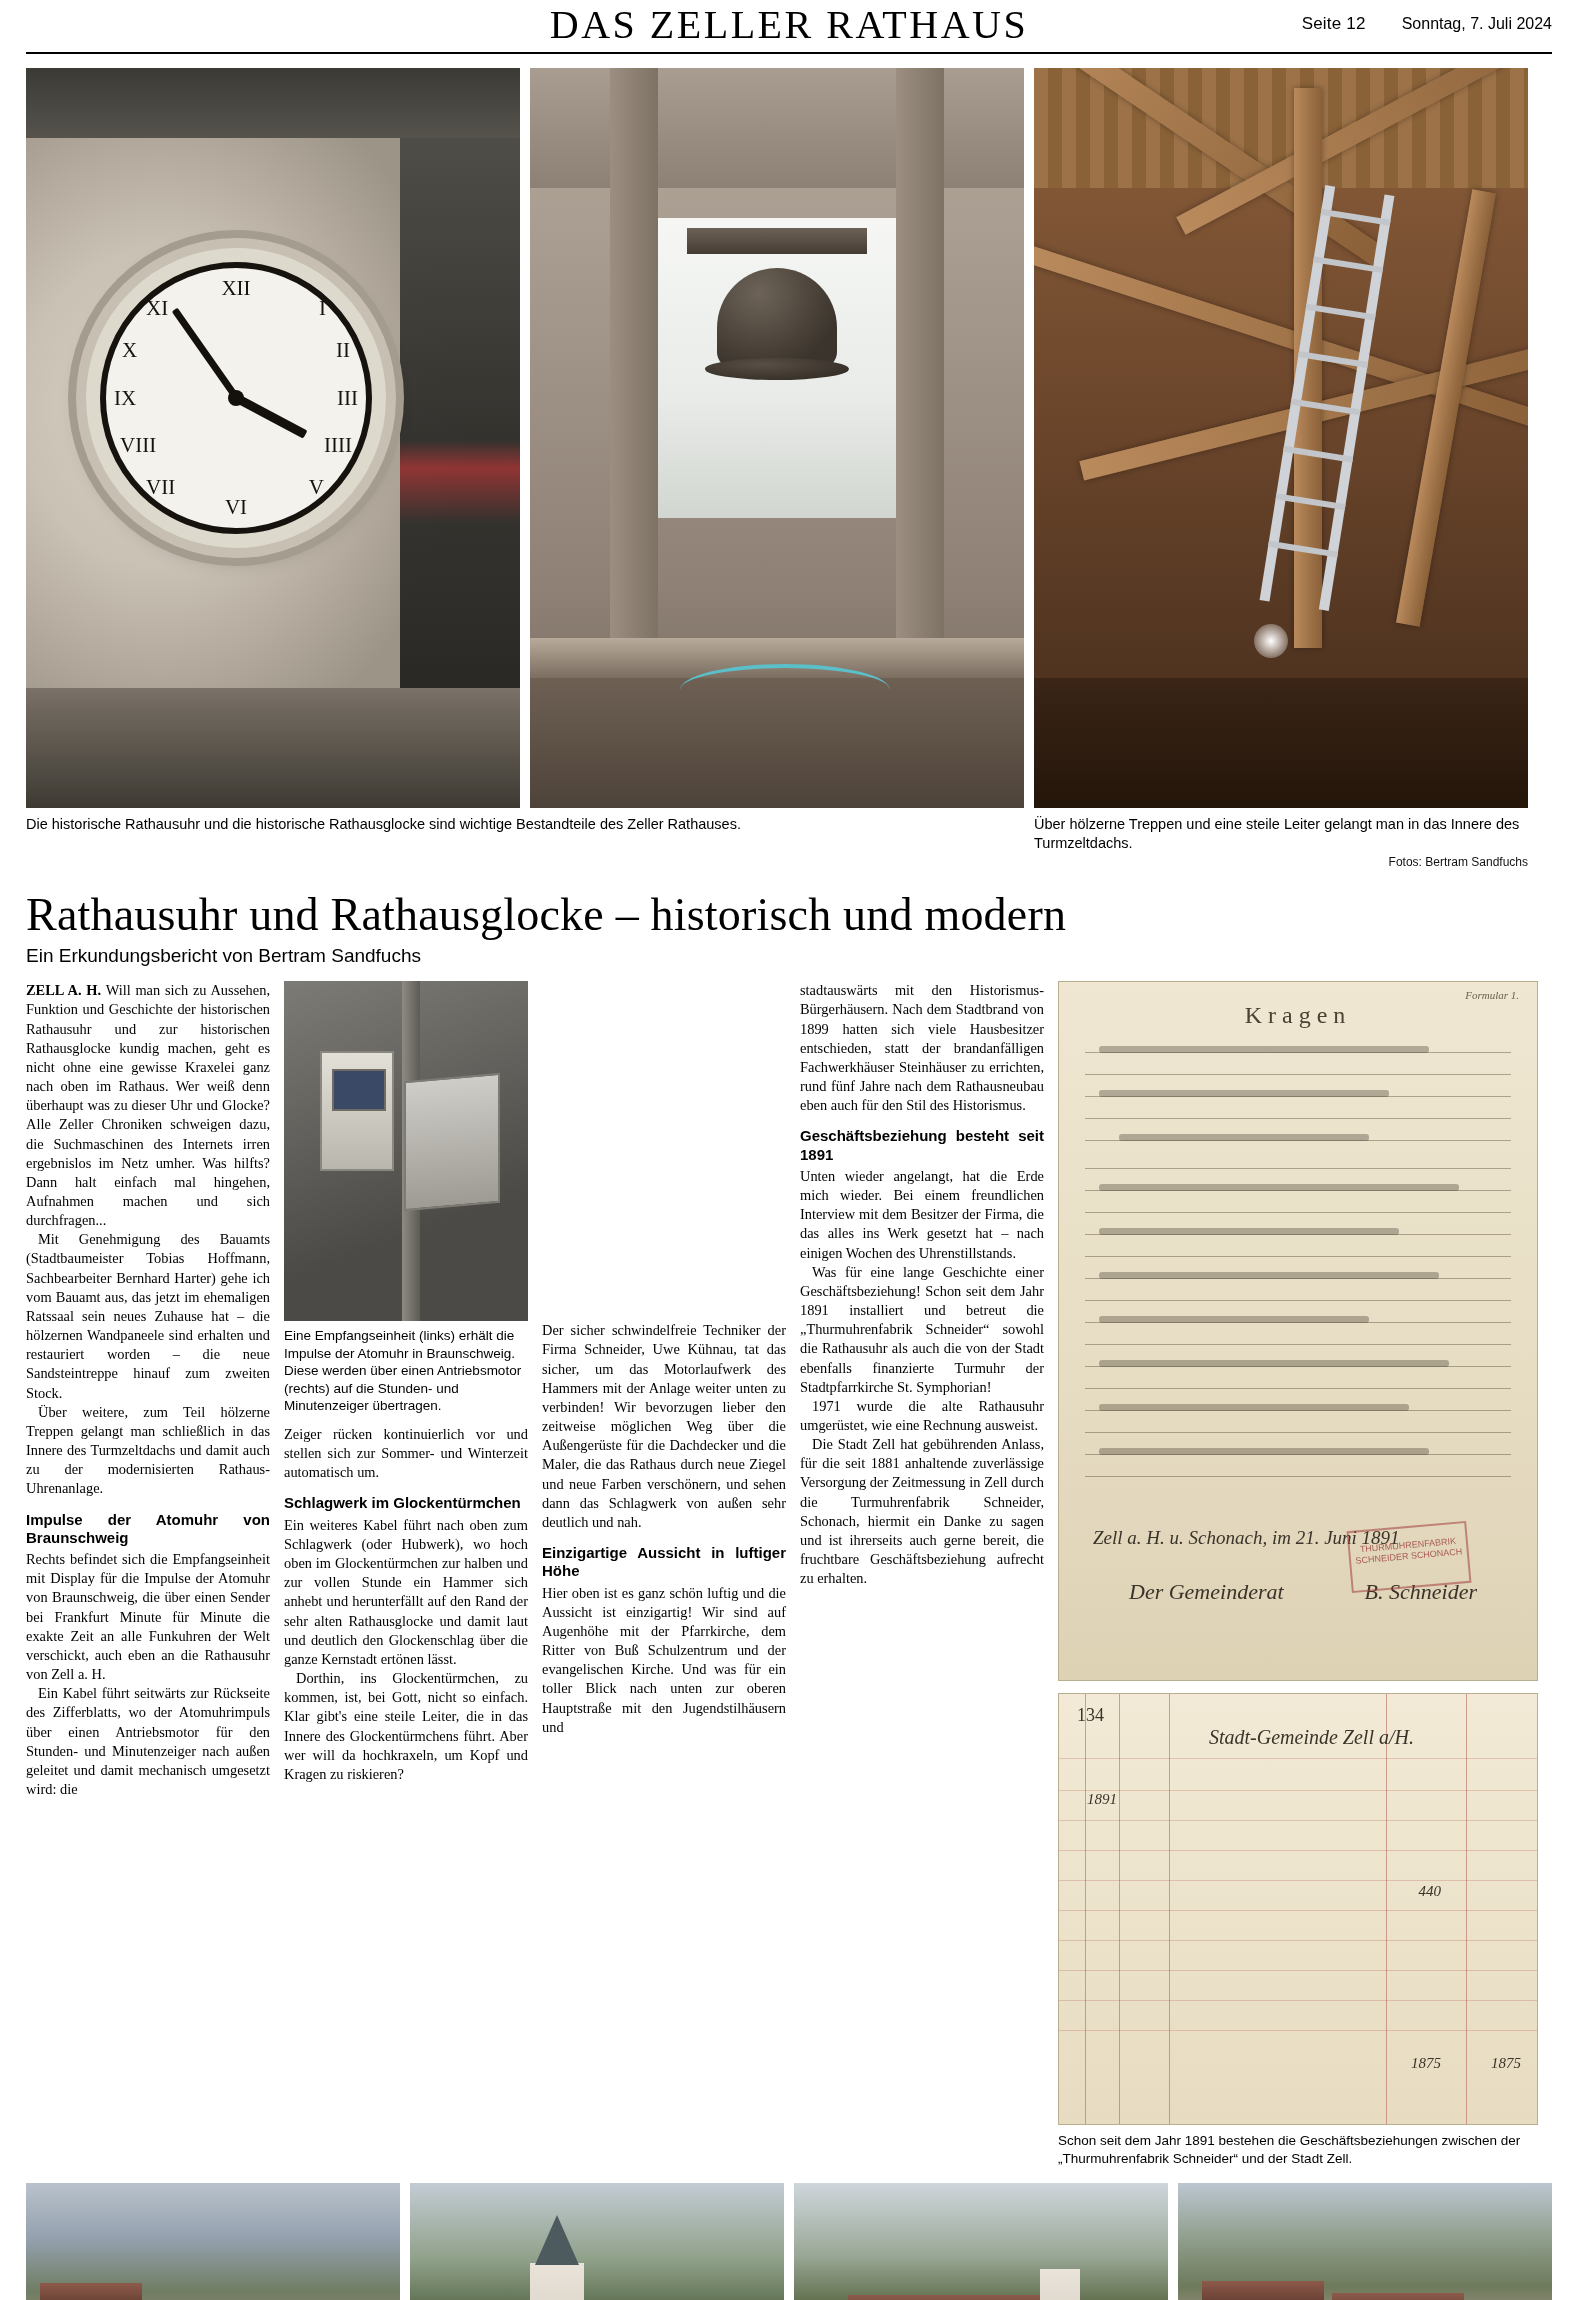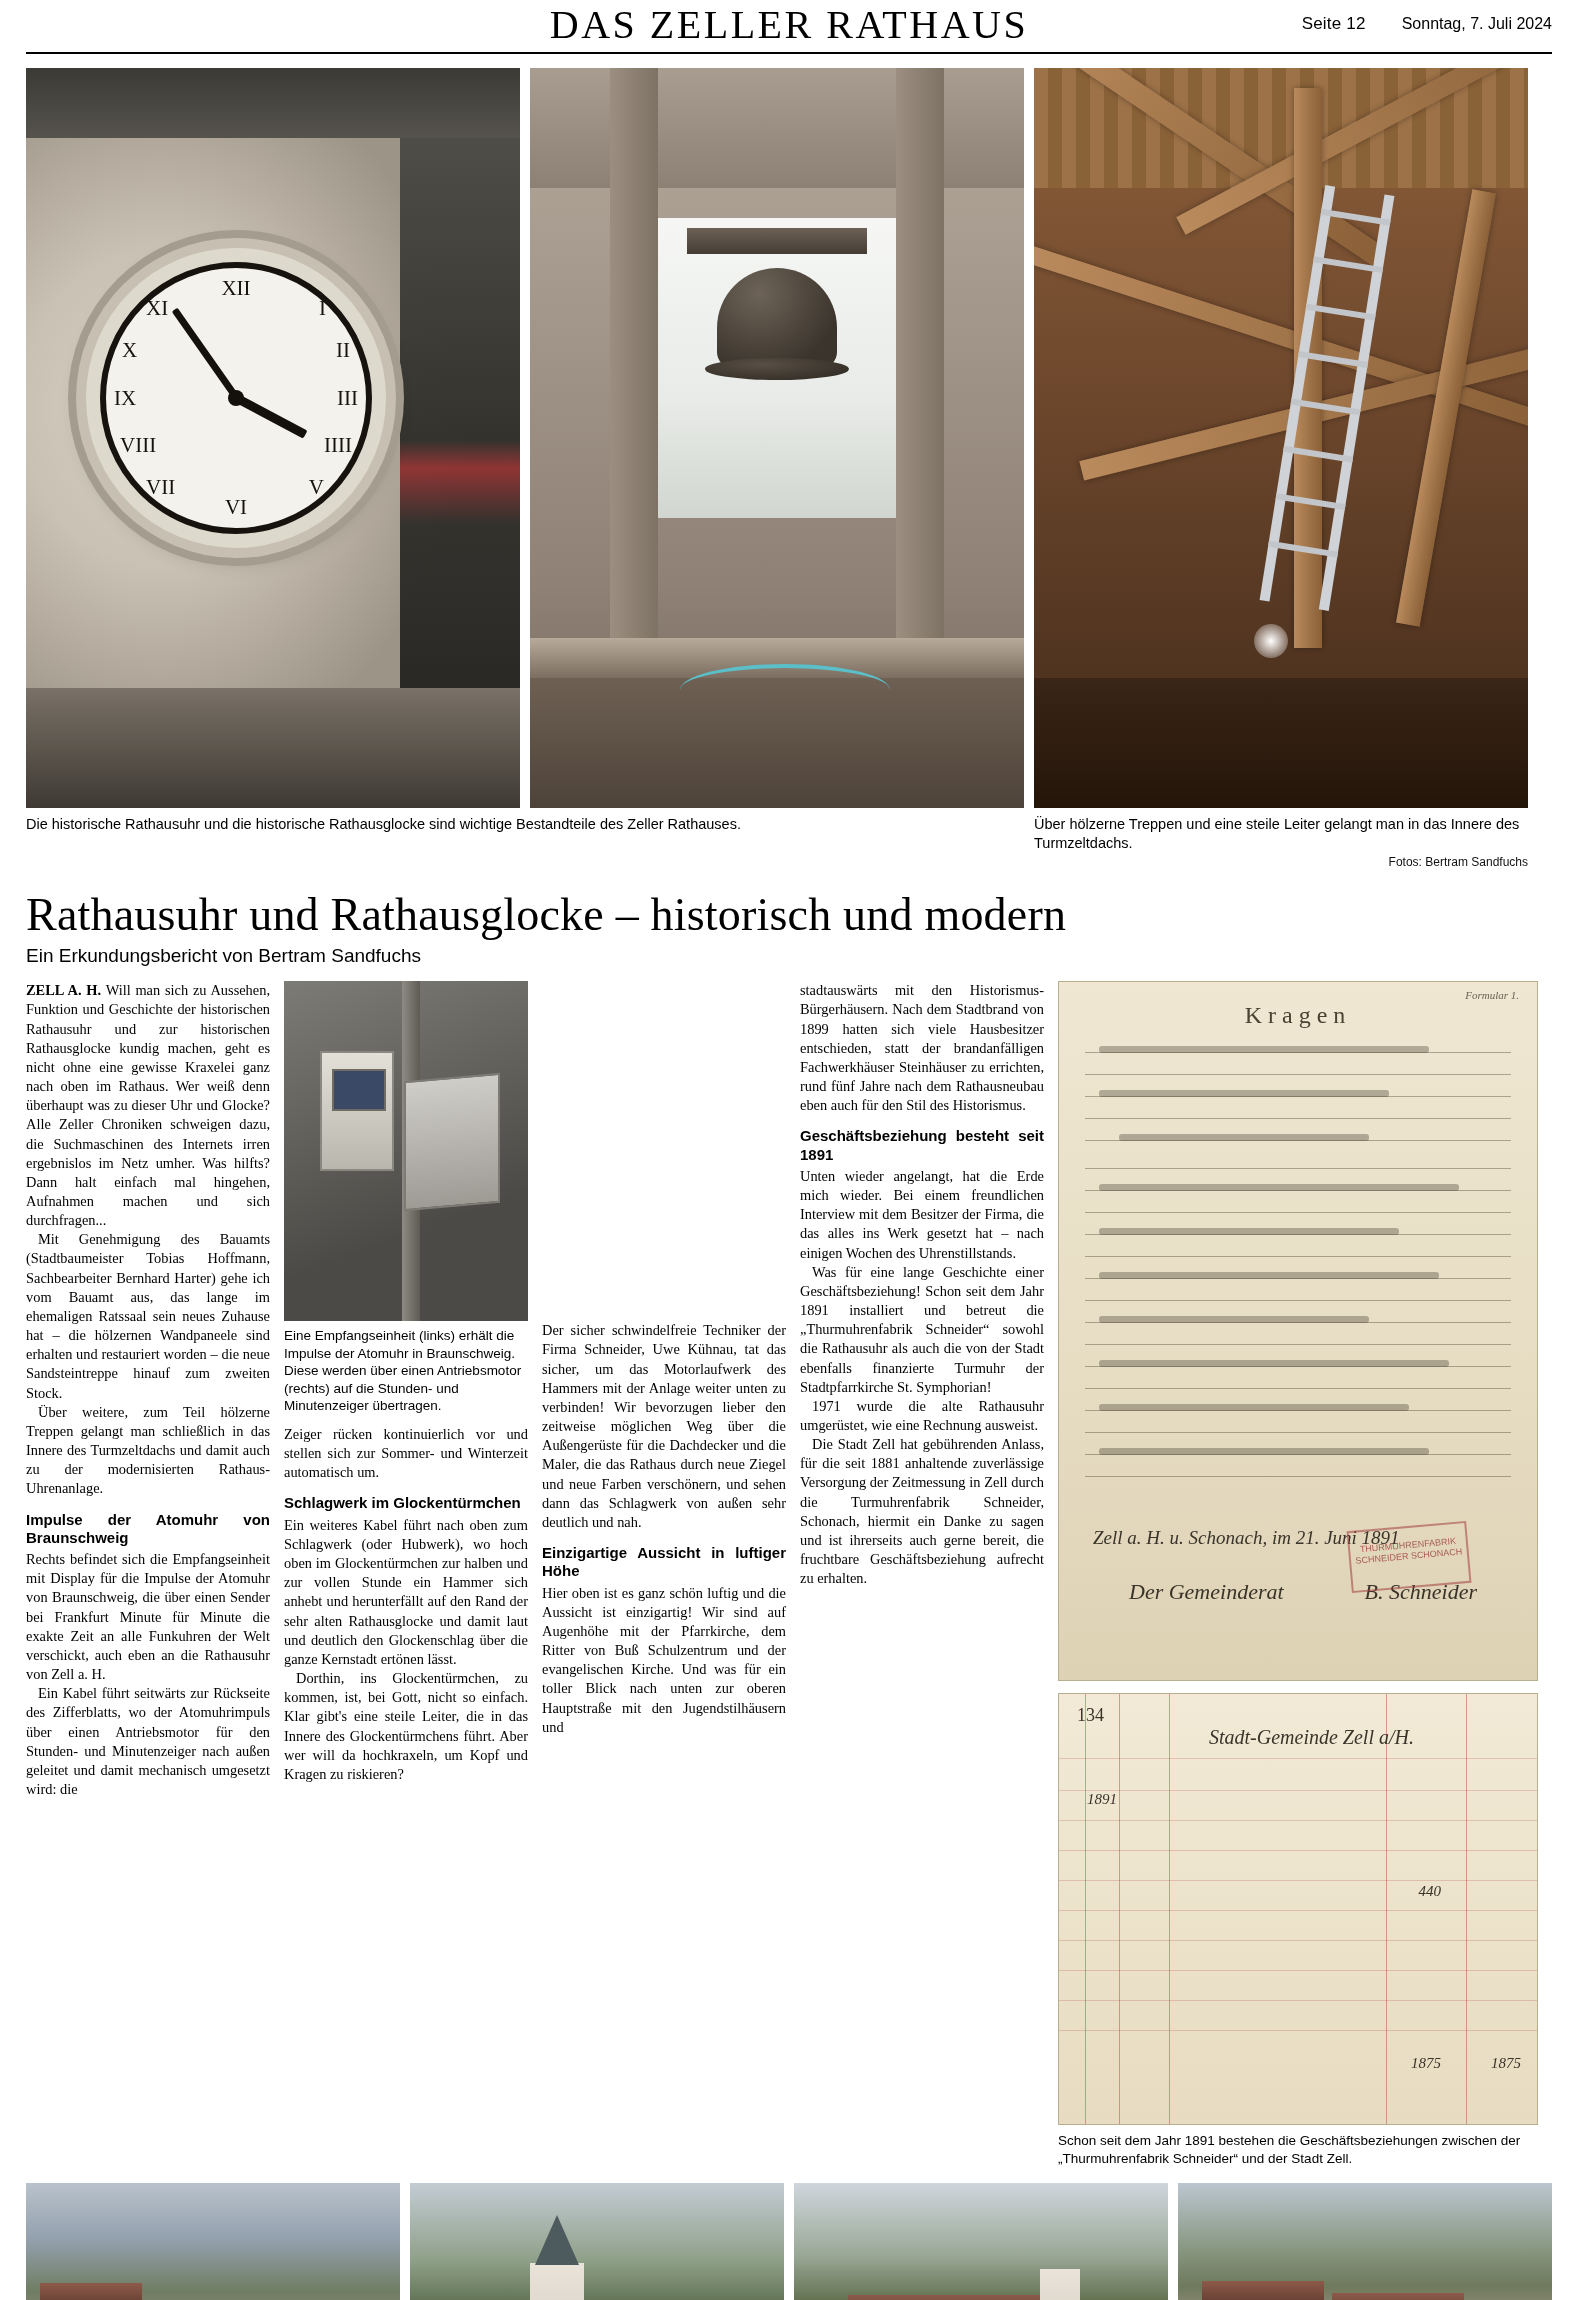--- a/index.html
+++ b/index.html
@@ -337,21 +337,21 @@
     </div>
   </div>
 
   <h1 class="headline">Rathausuhr und Rathausglocke – historisch und modern</h1>
   <div class="subhead">Ein Erkundungsbericht von Bertram Sandfuchs</div>
 
   <div class="body-grid">
 
     <div class="col">
       <p class="first"><span class="bold-lead">ZELL A. H.</span> <span>Will man sich zu Aussehen, Funktion und Geschichte der historischen Rathausuhr und zur historischen Rathausglocke kundig machen, geht es nicht ohne eine gewisse Kraxelei ganz nach oben im Rathaus. Wer weiß denn überhaupt was zu dieser Uhr und Glocke? Alle Zeller Chroniken schweigen dazu, die Suchmaschinen des Internets irren ergebnislos im Netz umher. Was hilfts? Dann halt einfach mal hingehen, Aufnahmen machen und sich durchfragen...</span></p>
-      <p>Mit Genehmigung des Bauamts (Stadtbaumeister Tobias Hoffmann, Sachbearbeiter Bernhard Harter) gehe ich vom Bauamt aus, das lange im ehemaligen Ratssaal sein neues Zuhause hat – die hölzernen Wandpaneele sind erhalten und restauriert worden – die neue Sandsteintreppe hinauf zum zweiten Stock.</p>
+      <p>Mit Genehmigung des Bauamts (Stadtbaumeister Tobias Hoffmann, Sachbearbeiter Bernhard Harter) gehe ich vom Bauamt aus, das jetzt im ehemaligen Ratssaal sein neues Zuhause hat – die hölzernen Wandpaneele sind erhalten und restauriert worden – die neue Sandsteintreppe hinauf zum zweiten Stock.</p>
       <p>Über weitere, zum Teil hölzerne Treppen gelangt man schließlich in das Innere des Turmzeltdachs und damit auch zu der modernisierten Rathaus-Uhrenanlage.</p>
       <div class="ch">Impulse der Atomuhr von Braunschweig</div>
       <p class="first">Rechts befindet sich die Empfangseinheit mit Display für die Impulse der Atomuhr von Braunschweig, die über einen Sender bei Frankfurt Minute für Minute die exakte Zeit an alle Funkuhren der Welt verschickt, auch eben an die Rathausuhr von Zell a. H.</p>
       <p>Ein Kabel führt seitwärts zur Rückseite des Zifferblatts, wo der Atomuhrimpuls über einen Antriebsmotor für den Stunden- und Minutenzeiger nach außen geleitet und damit mechanisch umgesetzt wird: die</p>
     </div>
 
     <div class="col">
       <div class="inner-photo">
         <div class="wall"></div>
         <div class="pipe"></div>

